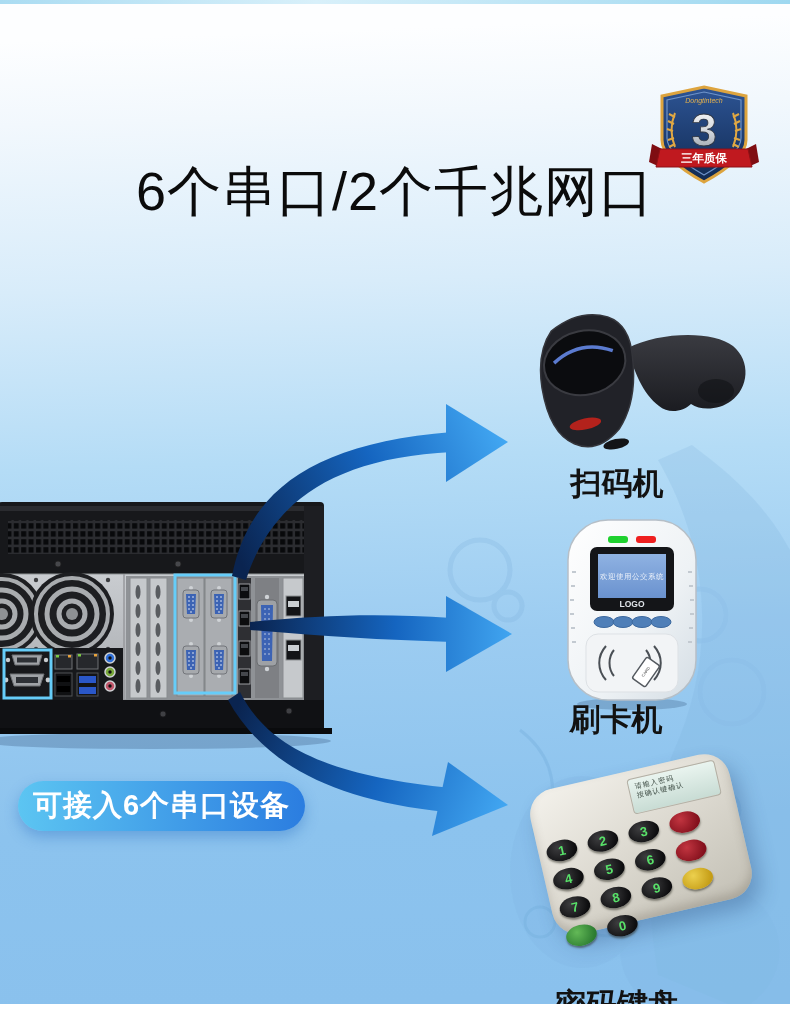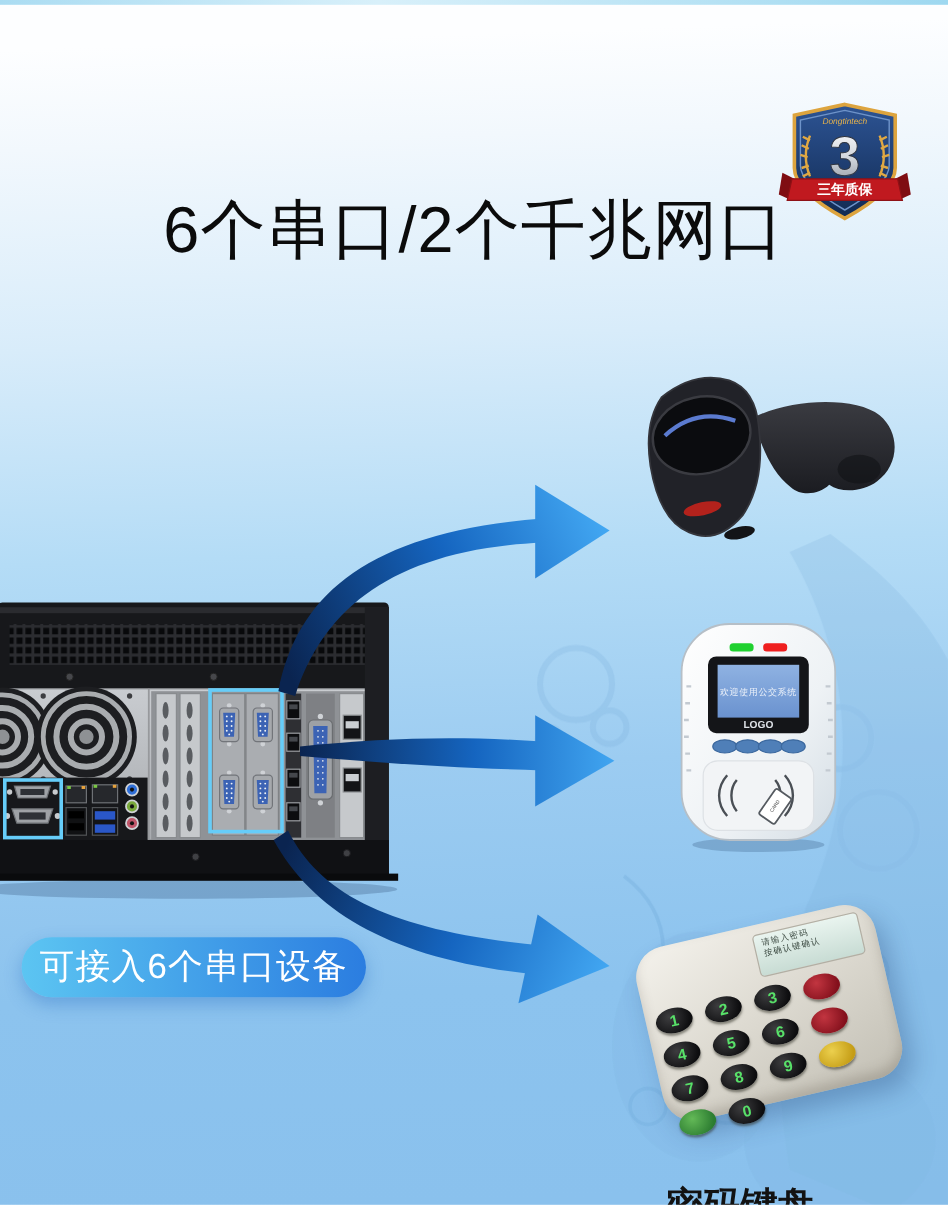--- a/index.html
+++ b/index.html
@@ -17,21 +17,21 @@
     font-size:54px;font-weight:400;letter-spacing:1px;color:#0b0b0b;
   }
   .device-label{
     position:absolute;width:220px;text-align:center;
     font-size:31px;font-weight:700;color:#121212;
   }
   .callout-pill{
     position:absolute;left:18px;top:781px;width:287px;height:50px;border-radius:25px;
     background:linear-gradient(90deg,#5cc5f2,#2b7de0);
     display:flex;align-items:center;justify-content:center;
-    color:#fff;font-size:29px;font-weight:400;letter-spacing:1px;
+    color:#fff;font-size:29px;font-weight:700;letter-spacing:1px;
     box-shadow:0 6px 14px rgba(30,100,190,.35);
   }
   svg text{font-family:"Liberation Sans","DejaVu Sans",sans-serif;}
   
   .pinpad{position:absolute;left:531px;top:750px;width:225px;height:185px;}
   .pinpad-body{
     position:absolute;left:8px;top:20px;width:204px;height:148px;border-radius:26px;
     background:linear-gradient(155deg,#f4f2ec 0%,#dddad1 48%,#c2bfb4 100%);
     transform:rotate(-13deg);
     box-shadow:6px 12px 20px rgba(30,60,110,.30), inset 0 -6px 10px rgba(90,85,70,.25);
@@ -408,20 +408,21 @@
     <path d="M105 40 C135 24,190 22,210 38 C228 53,226 80,208 93 C196 102,178 103,168 96 C160 104,145 106,136 98 C120 86,110 62,105 40 Z" fill="url(#scanBody)"></path>
     <ellipse cx="193" cy="83" rx="18" ry="12" fill="#111216" opacity="0.6"></ellipse>
     <g transform="translate(8,6) rotate(-12 50 70)">
       <path d="M32 12 Q64 -4 90 10 Q110 22 106 54 Q102 98 78 122 Q52 142 31 127 Q9 112 11 66 Q13 30 32 12 Z" fill="#212228" stroke="#34353b" stroke-width="1.5"></path>
       <ellipse cx="58" cy="50" rx="41" ry="32" fill="#0b0c0f" stroke="#3a3b41" stroke-width="2"></ellipse>
       <path d="M28 44 Q58 26 88 44" stroke="#5b7bd0" stroke-width="3.5" fill="none"></path>
       <ellipse cx="46" cy="110" rx="16" ry="5.5" fill="#b3221c"></ellipse>
       <ellipse cx="72" cy="136" rx="13" ry="5" fill="#131417"></ellipse>
     </g>
   </svg>
+  <div class="device-label" style="left:507px;top:463px;">扫码机</div>
 
   <svg class="abs" style="left:558px;top:512px;" width="148" height="200" viewBox="0 0 148 200">
     <defs>
       <linearGradient id="crBody" x1="0" y1="0" x2="1" y2="1">
         <stop offset="0" stop-color="#ffffff"></stop>
           <stop offset="0.6" stop-color="#eef2f5"></stop>
           <stop offset="1" stop-color="#d4dde4"></stop>
       </linearGradient>
       <linearGradient id="lcdGrad" x1="0" y1="0" x2="0" y2="1">
         <stop offset="0" stop-color="#8fb2e2"></stop>
@@ -451,20 +452,21 @@
       <path d="M48 134 C39 144,39 158,48 168"></path>
       <path d="M56 138 C50 145,50 157,56 164"></path>
       <path d="M96 134 C105 144,105 158,96 168"></path>
       <path d="M88 138 C94 145,94 157,88 164"></path>
     </g>
     <g transform="translate(88,160) rotate(35)">
       <rect x="-8" y="-13" width="16" height="26" rx="2" fill="#ffffff" stroke="#555a60" stroke-width="1.5"></rect>
       <text x="0" y="1" text-anchor="middle" font-size="4" fill="#444" transform="rotate(-90)">CARD</text>
     </g>
   </svg>
+  <div class="device-label" style="left:506px;top:699px;">刷卡机</div>
 
   <div class="pinpad">
     <div class="pinpad-body">
       <div class="pinpad-screen">
         <div>请输入密码</div>
         <div>按确认键确认</div>
       </div>
       <div class="keys">
         <div class="key">1</div>
         <div class="key">2</div>

